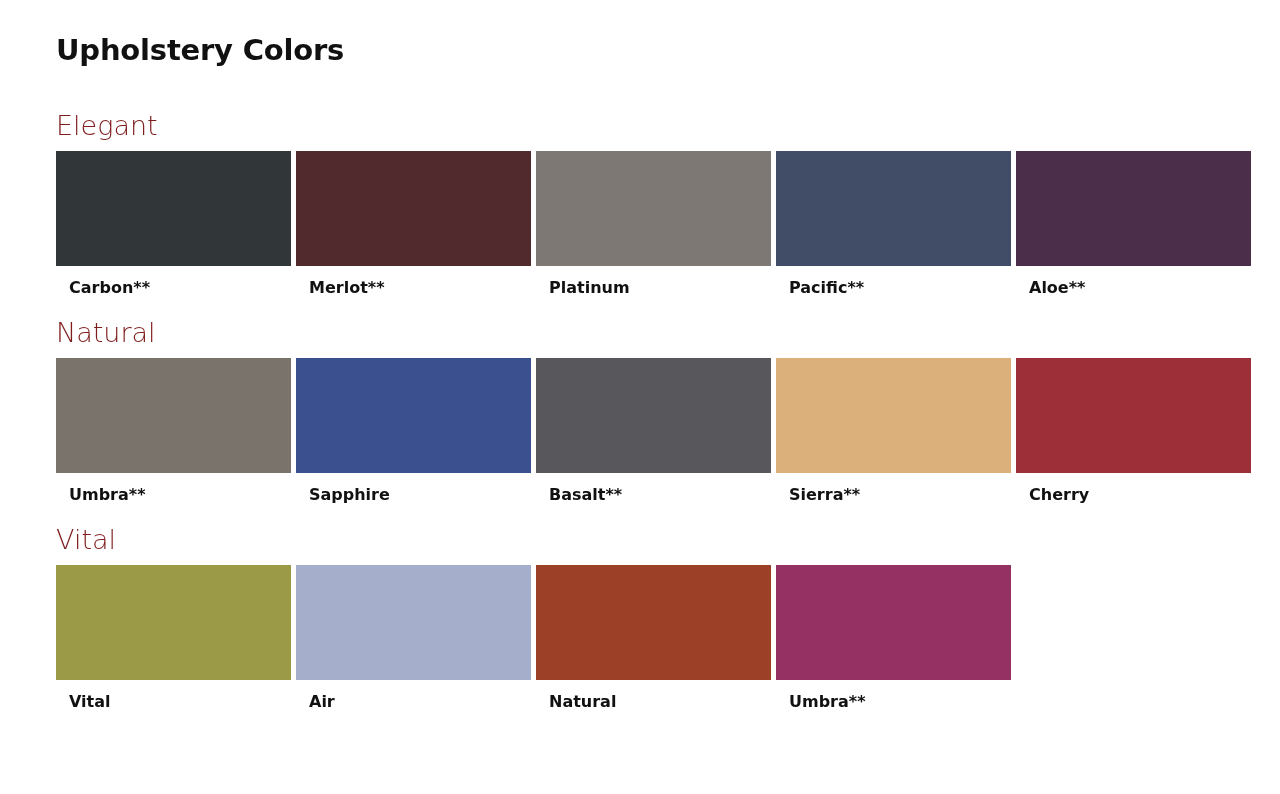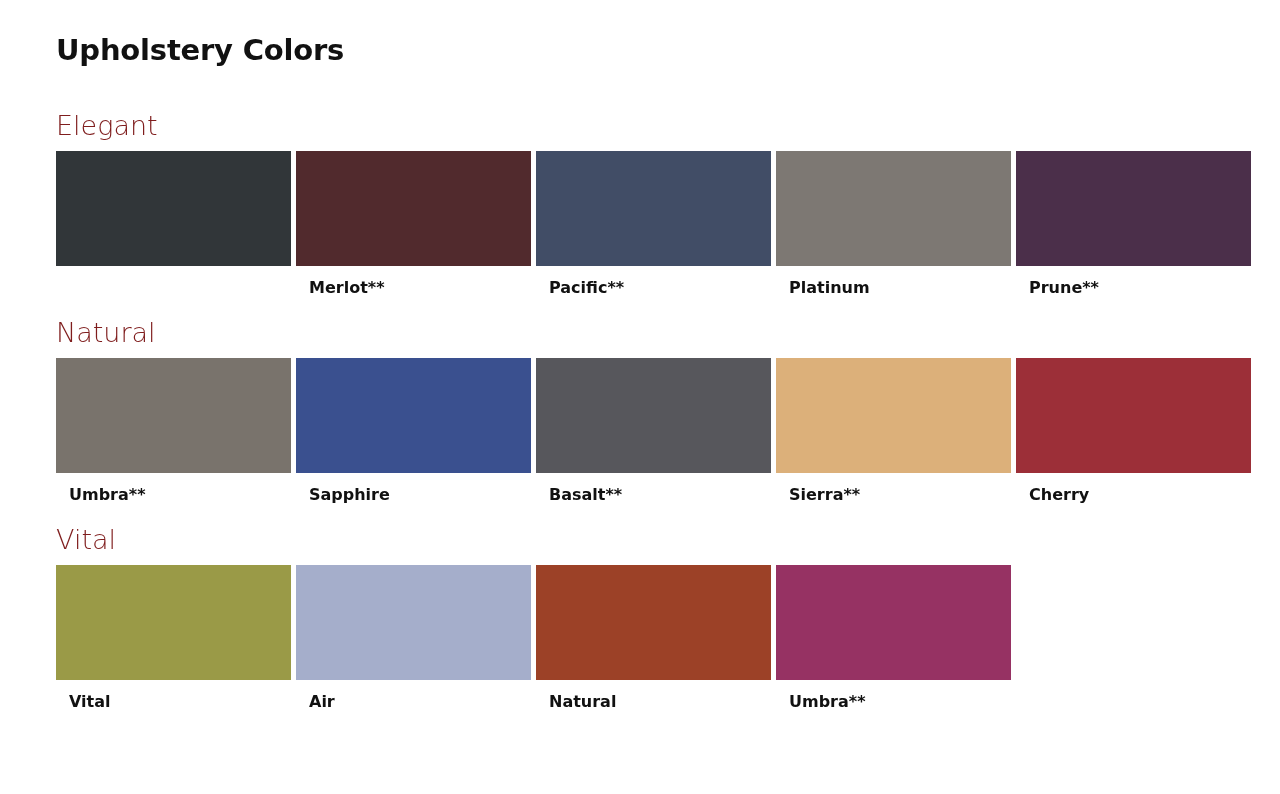--- a/index.html
+++ b/index.html
@@ -82,36 +82,37 @@
 <div class="page">
 
   <h1 class="page-title">Upholstery Colors</h1>
 
   <div class="groups">
       <div class="group">
         <div class="group-heading">Elegant</div>
         <div class="swatch-row">
           <div class="swatch-cell">
             <div class="swatch-chip" style="background-color: rgb(49, 54, 57);"></div>
+            <div class="swatch-label">Carbon**</div>
           </div>
           <div class="swatch-cell">
             <div class="swatch-chip" style="background-color: rgb(81, 42, 45);"></div>
             <div class="swatch-label">Merlot**</div>
           </div>
           <div class="swatch-cell">
+            <div class="swatch-chip" style="background-color: rgb(125, 120, 115);"></div>
+            <div class="swatch-label">Platinum</div>
+          </div>
+          <div class="swatch-cell">
             <div class="swatch-chip" style="background-color: rgb(65, 77, 102);"></div>
             <div class="swatch-label">Pacific**</div>
           </div>
           <div class="swatch-cell">
-            <div class="swatch-chip" style="background-color: rgb(125, 120, 115);"></div>
-            <div class="swatch-label">Platinum</div>
-          </div>
-          <div class="swatch-cell">
             <div class="swatch-chip" style="background-color: rgb(75, 47, 74);"></div>
-            <div class="swatch-label">Prune**</div>
+            <div class="swatch-label">Aloe**</div>
           </div>
         </div>
       </div>
       <div class="group">
         <div class="group-heading">Natural</div>
         <div class="swatch-row">
           <div class="swatch-cell">
             <div class="swatch-chip" style="background-color: rgb(121, 115, 108);"></div>
             <div class="swatch-label">Umbra**</div>
           </div>

